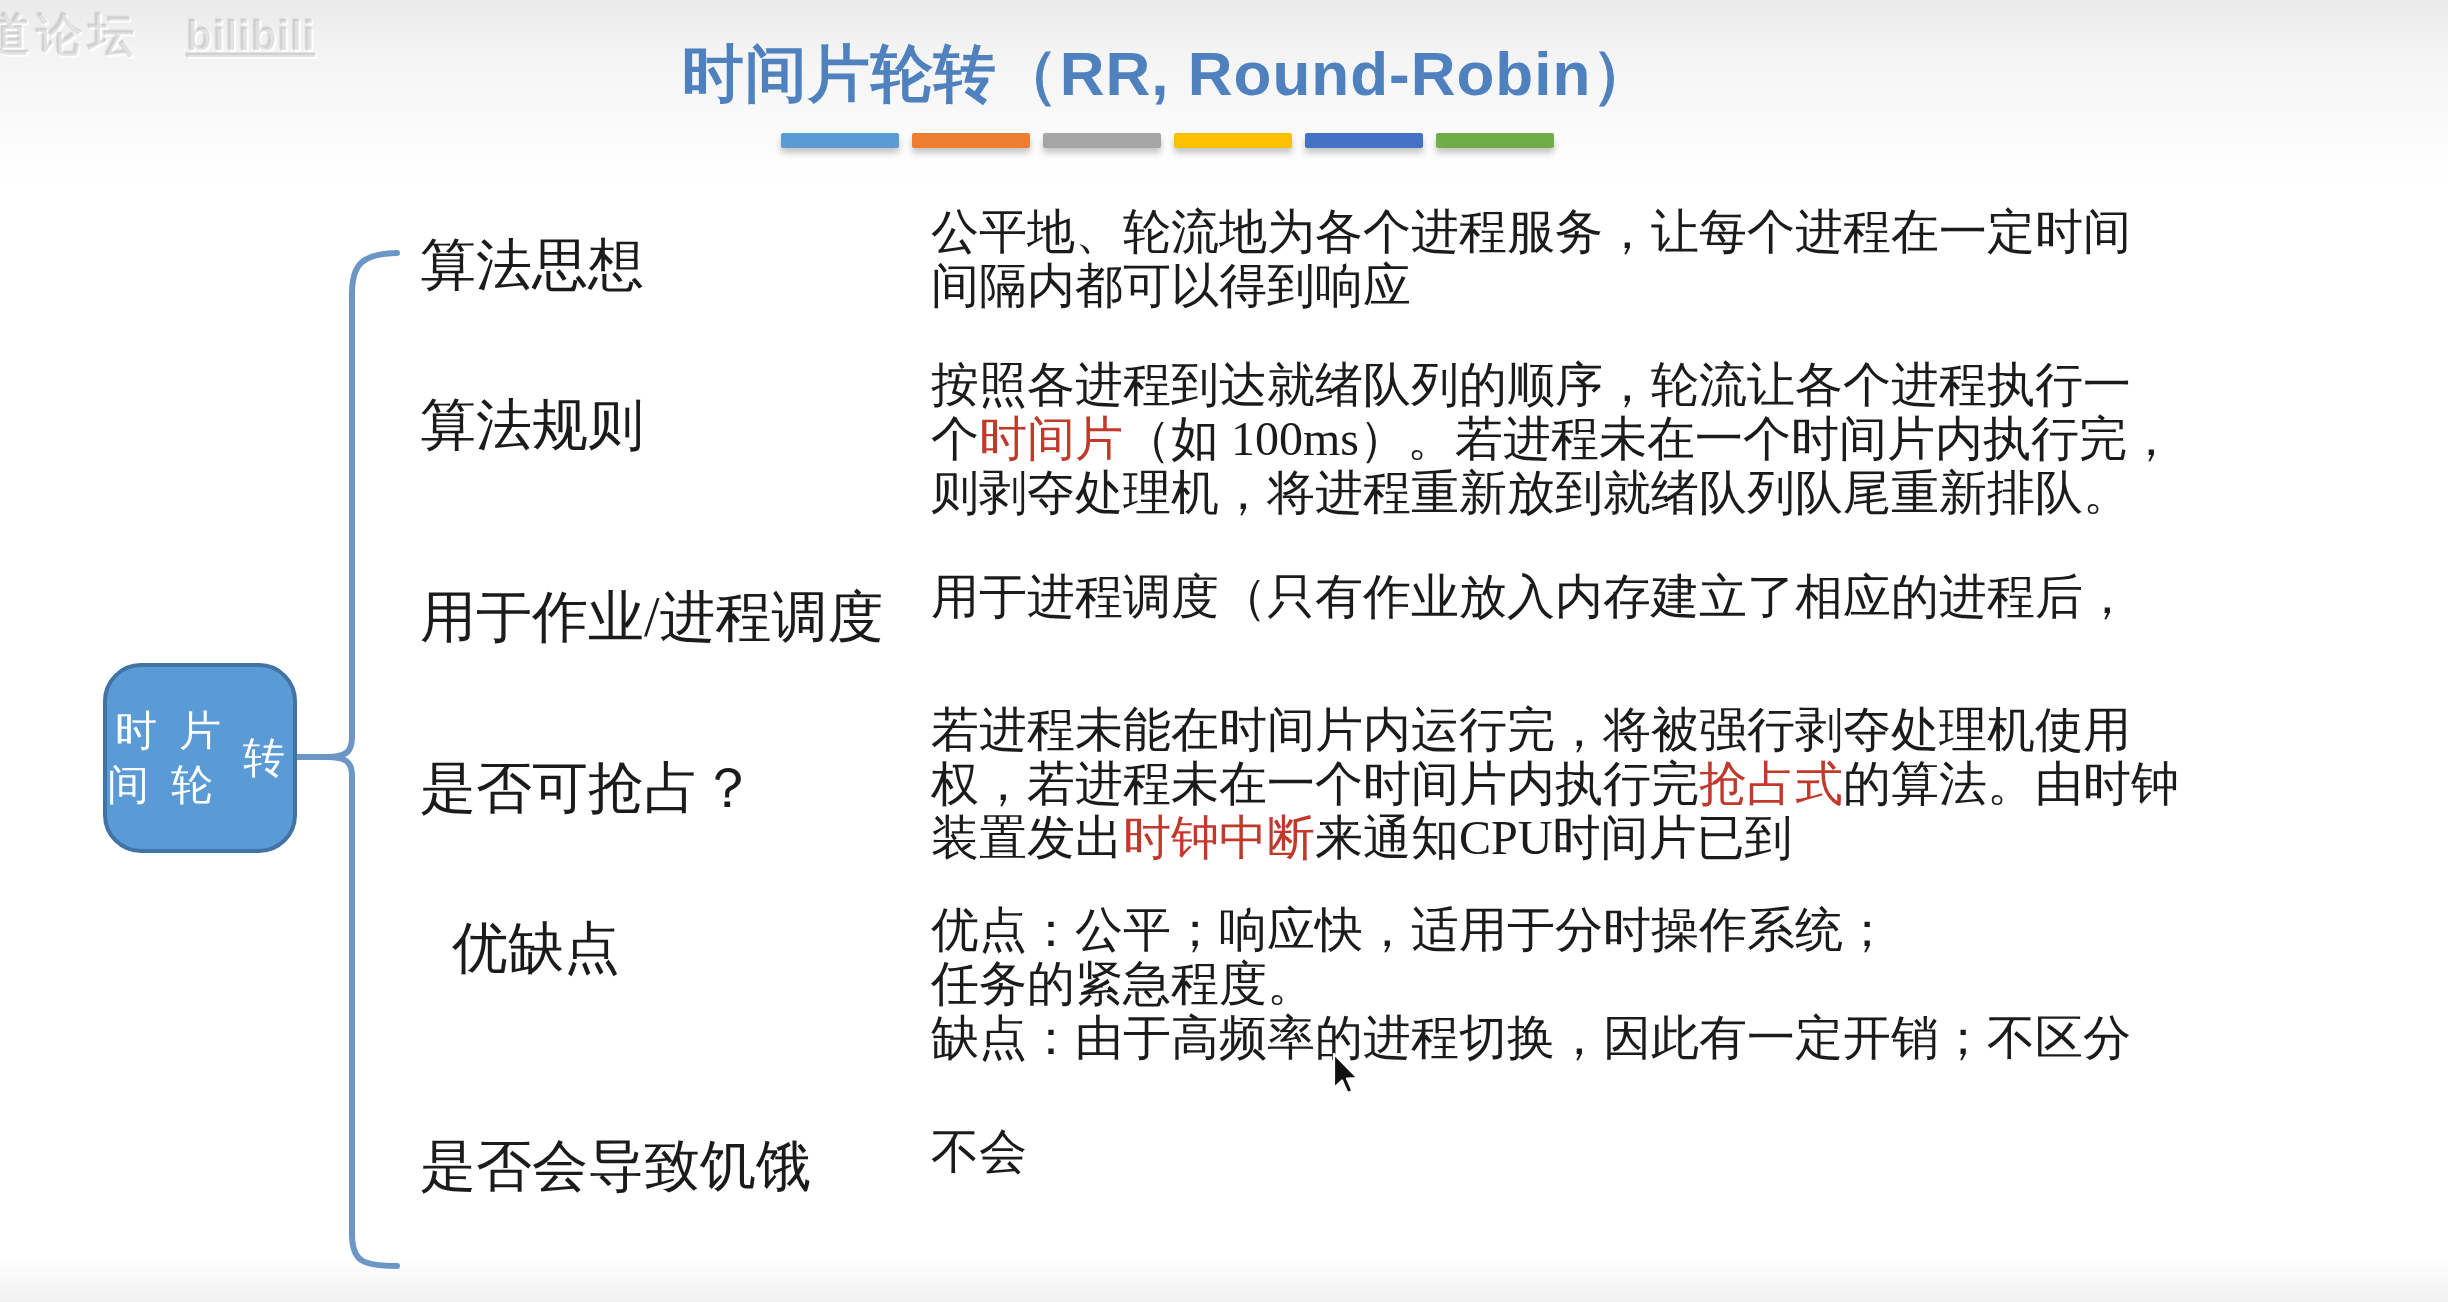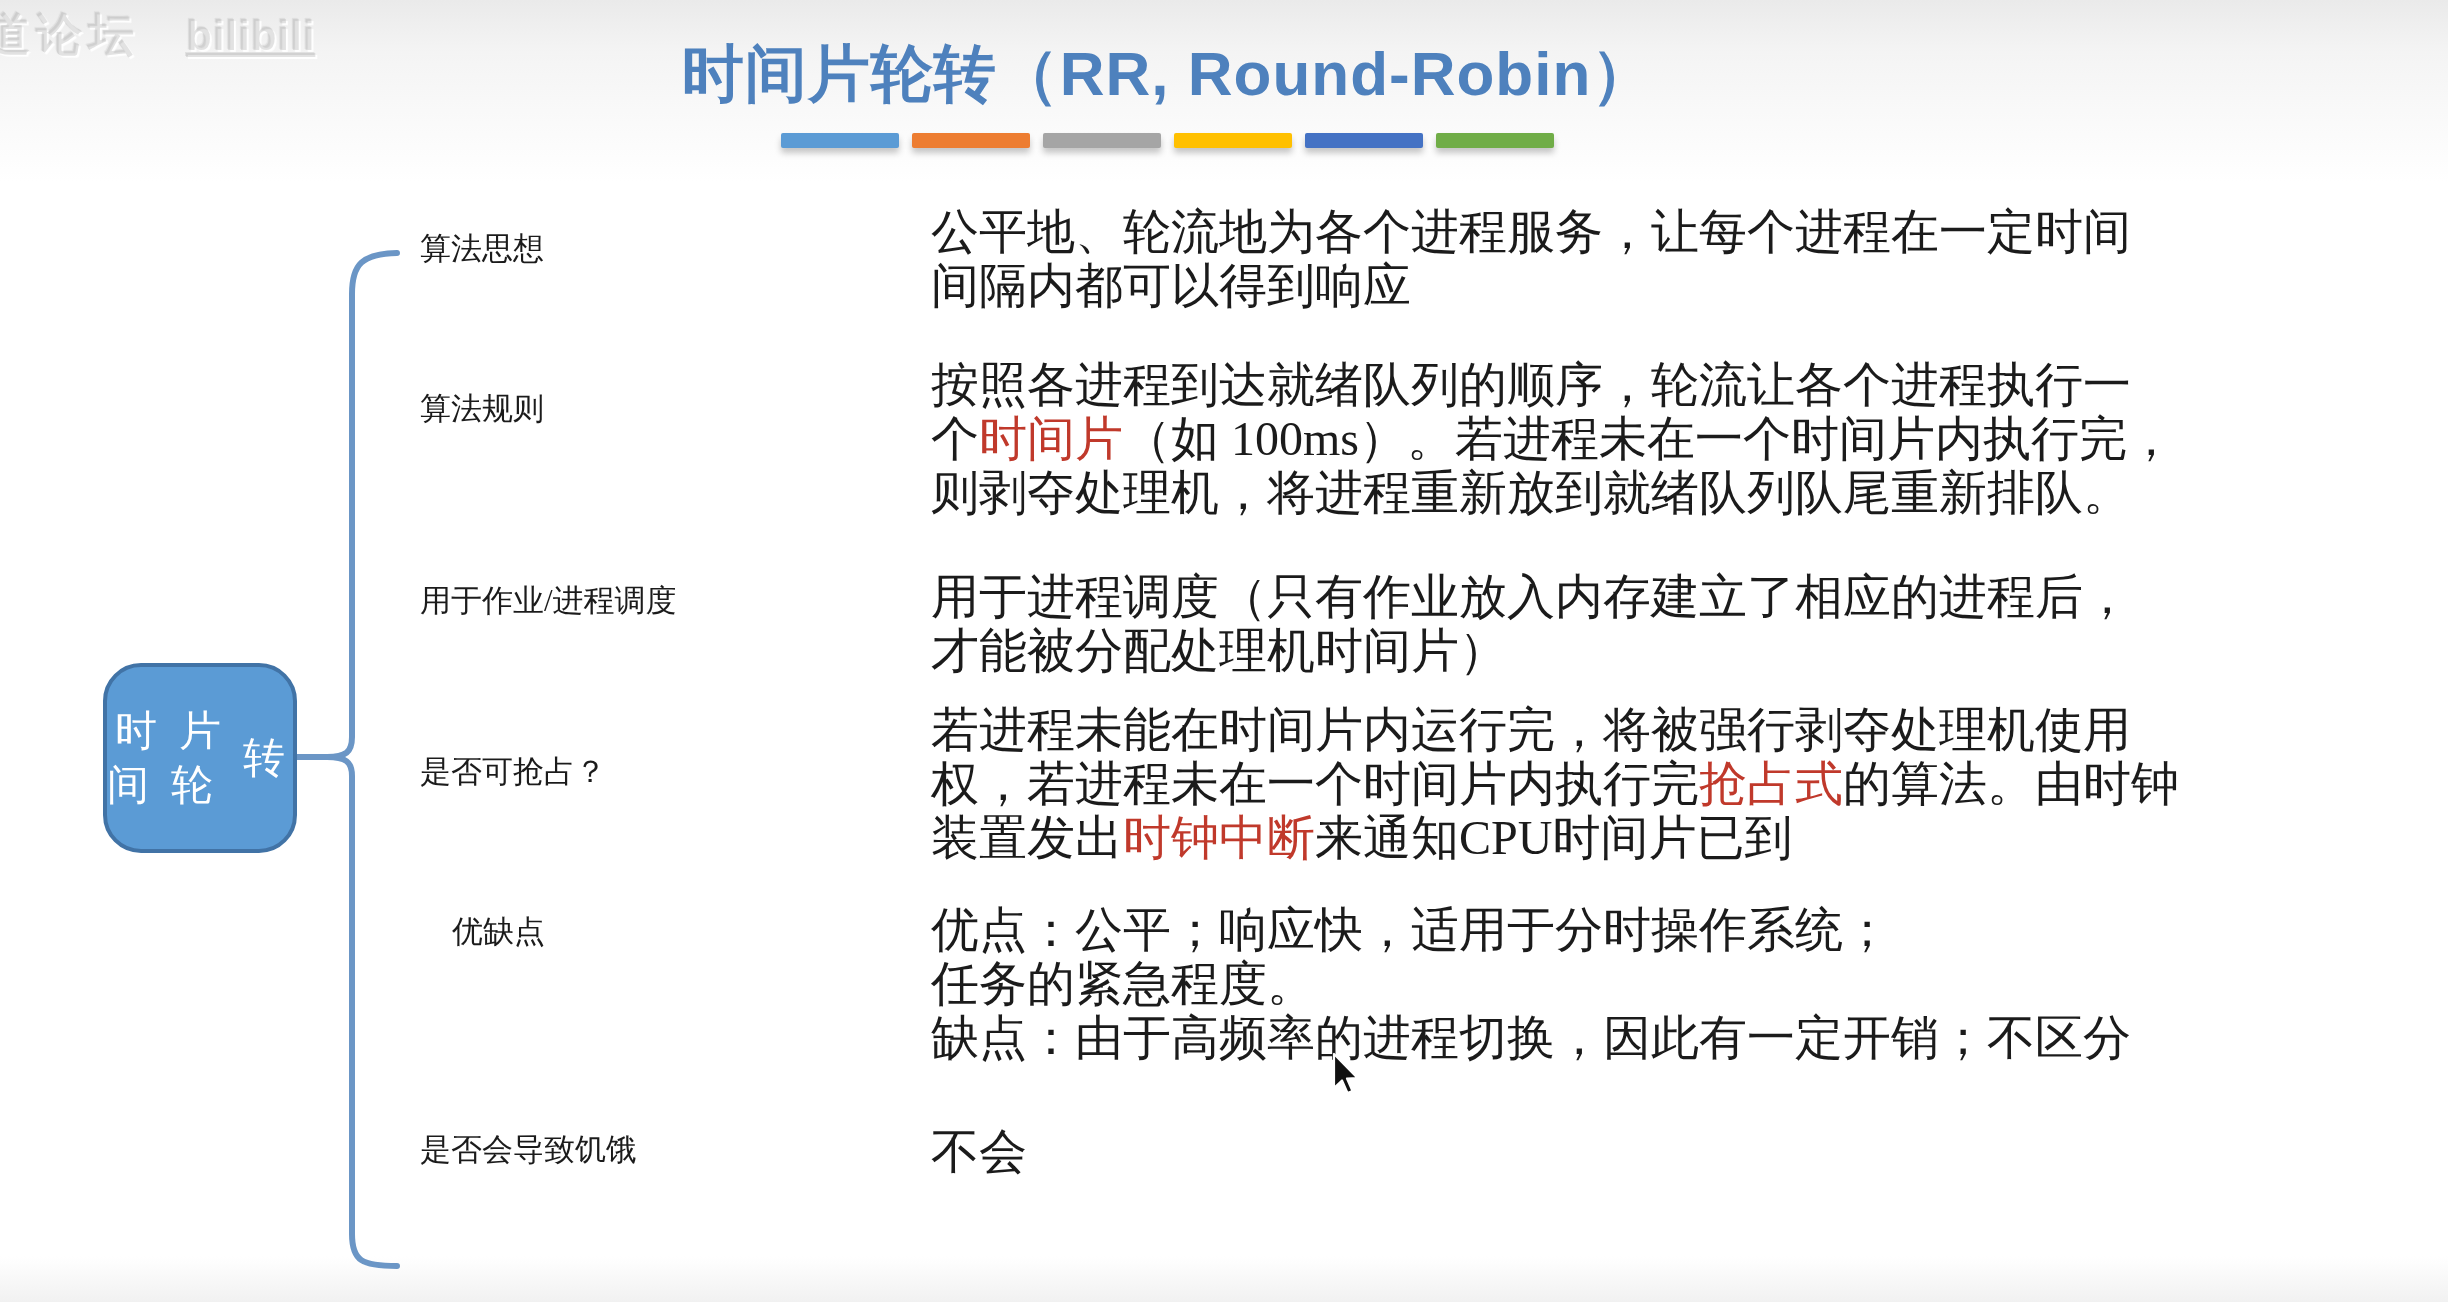--- a/index.html
+++ b/index.html
@@ -37,21 +37,21 @@
     display:flex;align-items:center;justify-content:center;
     font-size:42px;line-height:54px;letter-spacing:8px;text-indent:8px;
     font-family:"Liberation Sans","DejaVu Sans",sans-serif;
   }
 
   .brace{position:absolute;left:0;top:0;pointer-events:none;}
 
   
   .row{position:absolute;left:0;width:2448px;}
   .row-label{
-    position:absolute;left:420px;font-size:31px;color:#1b1b1b;white-space:nowrap;
+    position:absolute;left:420px;font-size:56px;color:#1b1b1b;white-space:nowrap;
     font-family:"Liberation Serif","DejaVu Serif",serif;
   }
   .row-text{
     position:absolute;left:931px;top:0;width:1290px;font-size:48px;color:#1b1b1b;
     font-family:"Liberation Serif","DejaVu Serif",serif;
   }
   .row-text .line{line-height:54px;height:54px;white-space:nowrap;}
   .red{}
 
   .row:nth-child(1){top:205px;}  .row:nth-child(1) .row-label{top:23px;}
@@ -108,21 +108,20 @@
         <div class="row-text" style="color: rgb(27, 27, 27);">
           <div class="line"><span>按照各进程到达就绪队列的顺序，轮流让各个进程执行一</span></div>
           <div class="line"><span>个</span><span class="red" style="color: rgb(192, 57, 43);">时间片</span><span>（如 100ms）。若进程未在一个时间片内执行完，</span></div>
           <div class="line"><span>则剥夺处理机，将进程重新放到就绪队列队尾重新排队。</span></div>
         </div>
       </div>
       <div class="row">
         <div class="row-label" style="color: rgb(27, 27, 27);">用于作业/进程调度</div>
         <div class="row-text" style="color: rgb(27, 27, 27);">
           <div class="line"><span>用于进程调度（只有作业放入内存建立了相应的进程后，</span></div>
-          <div class="line"><span>才能被分配处理机时间片）</span></div>
         </div>
       </div>
       <div class="row">
         <div class="row-label" style="color: rgb(27, 27, 27);">是否可抢占？</div>
         <div class="row-text" style="color: rgb(27, 27, 27);">
           <div class="line"><span>若进程未能在时间片内运行完，将被强行剥夺处理机使用</span></div>
           <div class="line"><span>权，若进程未在一个时间片内执行完</span><span class="red" style="color: rgb(192, 57, 43);">抢占式</span><span>的算法。由时钟</span></div>
           <div class="line"><span>装置发出</span><span class="red" style="color: rgb(192, 57, 43);">时钟中断</span><span>来通知CPU时间片已到</span></div>
         </div>
       </div>

